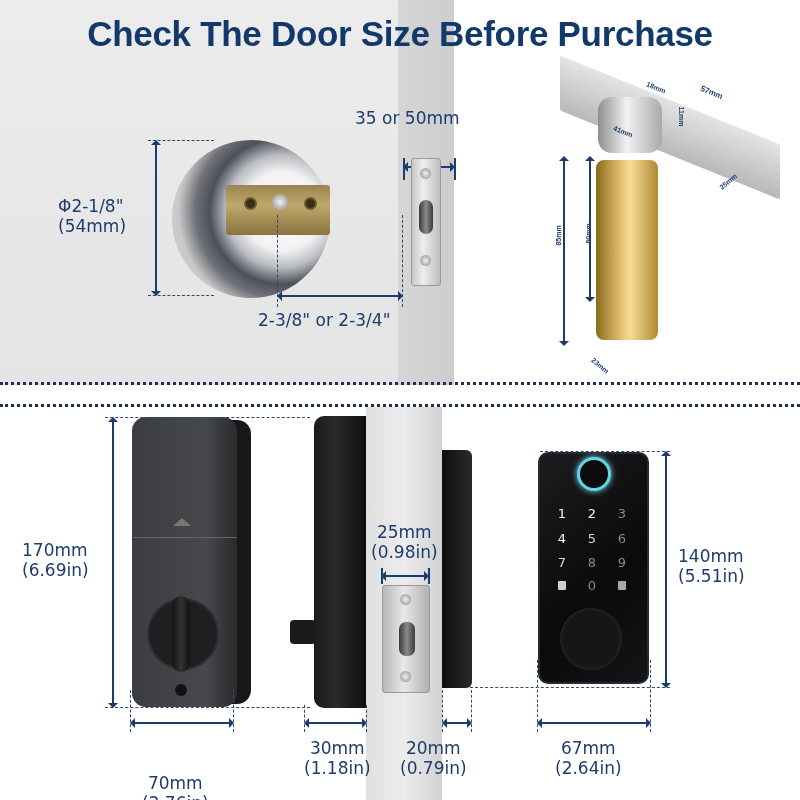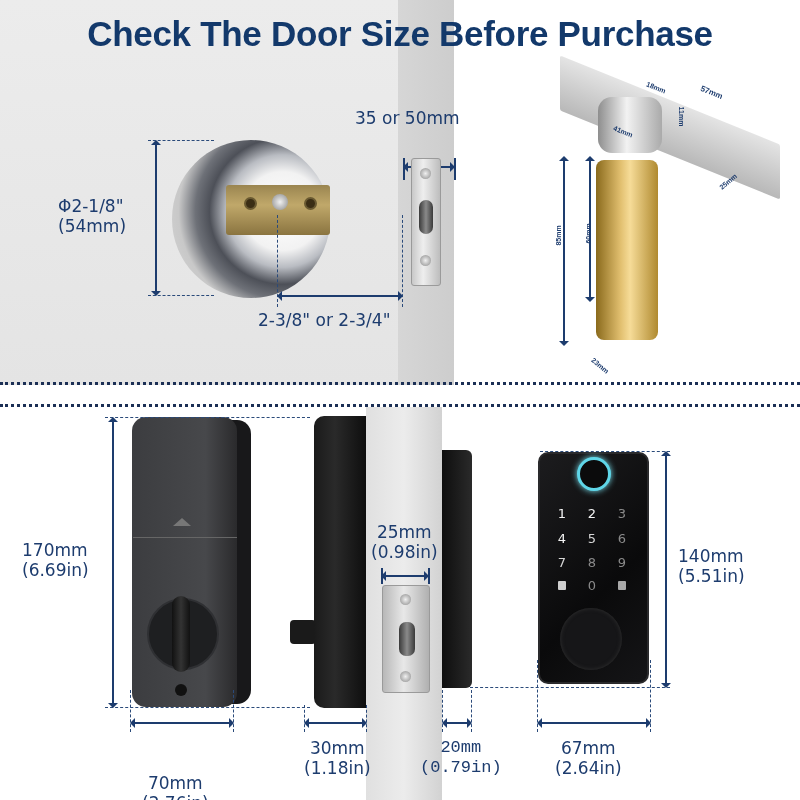--- a/index.html
+++ b/index.html
@@ -193,21 +193,21 @@
   <div class="dash-v" style="left:366px;top:705px;height:27px;"></div>
   <div class="arrow-h" style="left:306px;top:722px;width:59px;"></div>
   <div class="label" style="left:304px;top:738px;">
     <span class="l2">30mm</span>
     <span class="l2">(1.18in)</span>
   </div>
 
   <div class="dash-v" style="left:442px;top:690px;height:42px;"></div>
   <div class="dash-v" style="left:471px;top:690px;height:42px;"></div>
   <div class="arrow-h" style="left:444px;top:722px;width:26px;"></div>
-  <div class="label" style="left:420px;top:738px;font-family:Liberation Mono, monospace;">
+  <div class="label" style="left:400px;top:738px;">
     <span class="l2">20mm</span>
     <span class="l2">(0.79in)</span>
   </div>
 </div>
 
 <div>
   <div class="keypad"></div>
   <div class="fp-ring"></div>
 
   <div class="key bold" style="left:552px;top:506px;">1</div>

